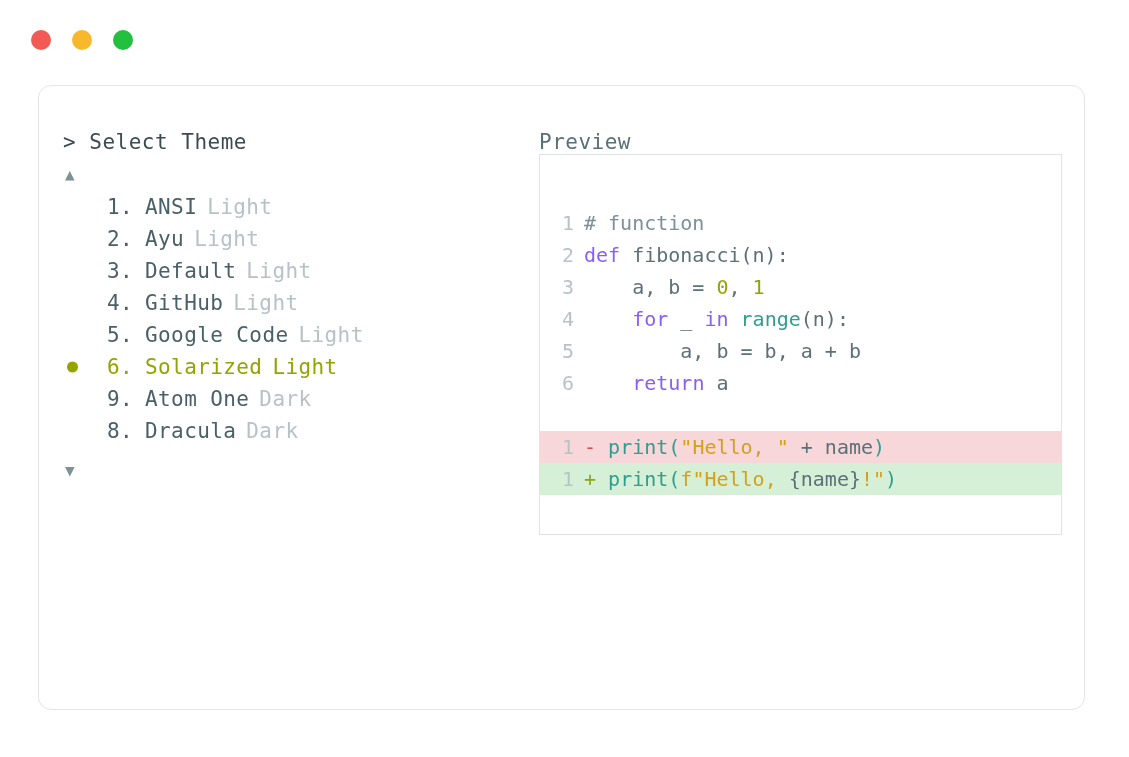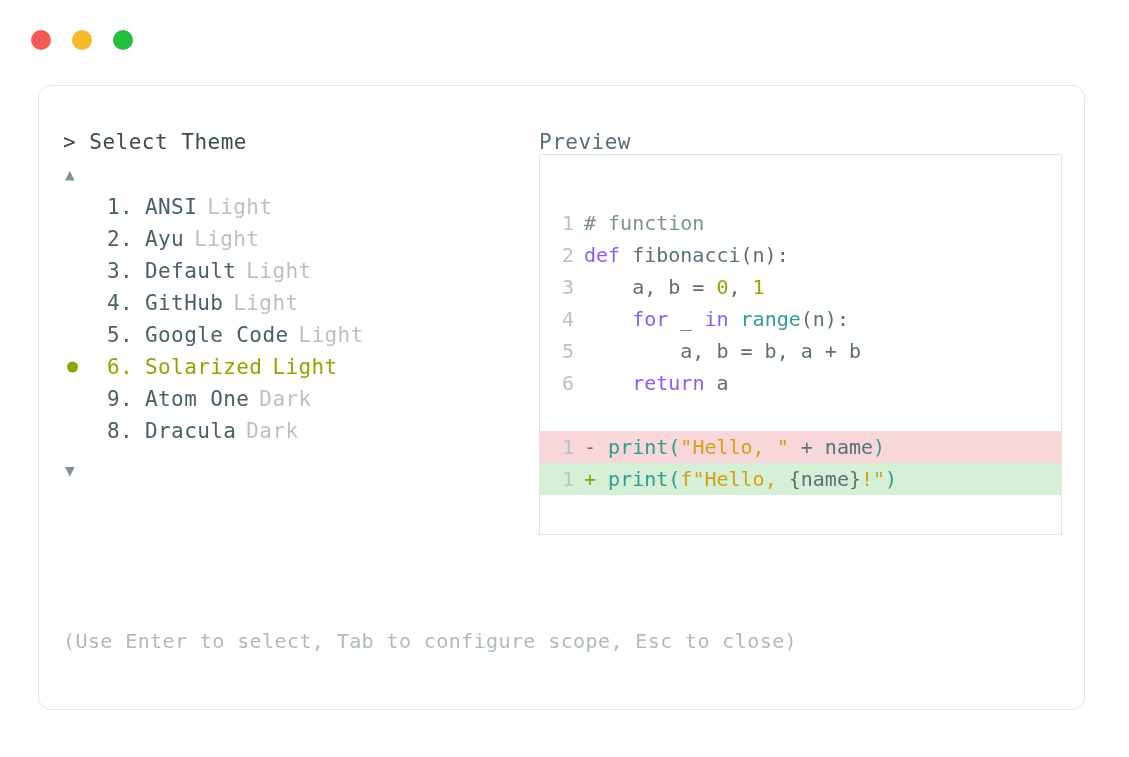--- a/index.html
+++ b/index.html
@@ -219,16 +219,15 @@
 
     <div class="right-col">
       <div class="preview-label">Preview</div>
       <div class="preview-box">
         <div class="code" id="code-block"><div class="code-line"><span class="ln">1</span><span class="tok-comment"># function</span></div><div class="code-line"><span class="ln">2</span><span class="tok-kw">def</span><span class="tok-plain"> fibonacci(n):</span></div><div class="code-line"><span class="ln">3</span><span class="tok-plain">    a, b = </span><span class="tok-num">0</span><span class="tok-plain">, </span><span class="tok-num">1</span></div><div class="code-line"><span class="ln">4</span><span class="tok-plain">    </span><span class="tok-kw">for</span><span class="tok-plain"> _ </span><span class="tok-kw">in</span><span class="tok-plain"> </span><span class="tok-fn">range</span><span class="tok-plain">(n):</span></div><div class="code-line"><span class="ln">5</span><span class="tok-plain">        a, b = b, a + b</span></div><div class="code-line"><span class="ln">6</span><span class="tok-plain">    </span><span class="tok-kw">return</span><span class="tok-plain"> a</span></div></div>
         <div class="diff-gap"></div>
         <div class="code" id="diff-block"><div class="diff-line diff-del"><span class="ln">1</span><span class="diff-mark-del">- </span><span class="tok-fn">print</span><span class="tok-fn">(</span><span class="tok-str">"Hello, "</span><span class="tok-plain"> + name</span><span class="tok-fn">)</span></div><div class="diff-line diff-add"><span class="ln">1</span><span class="diff-mark-add">+ </span><span class="tok-fn">print</span><span class="tok-fn">(</span><span class="tok-str">f"Hello, </span><span class="tok-plain">{name}</span><span class="tok-str">!"</span><span class="tok-fn">)</span></div></div>
       </div>
     </div>
 
-    <div class="footer-hint">(Use Enter to select, Tab to configure scope, Esc to close)</div>
 
   </div>
 </div>
 
 </body></html>

